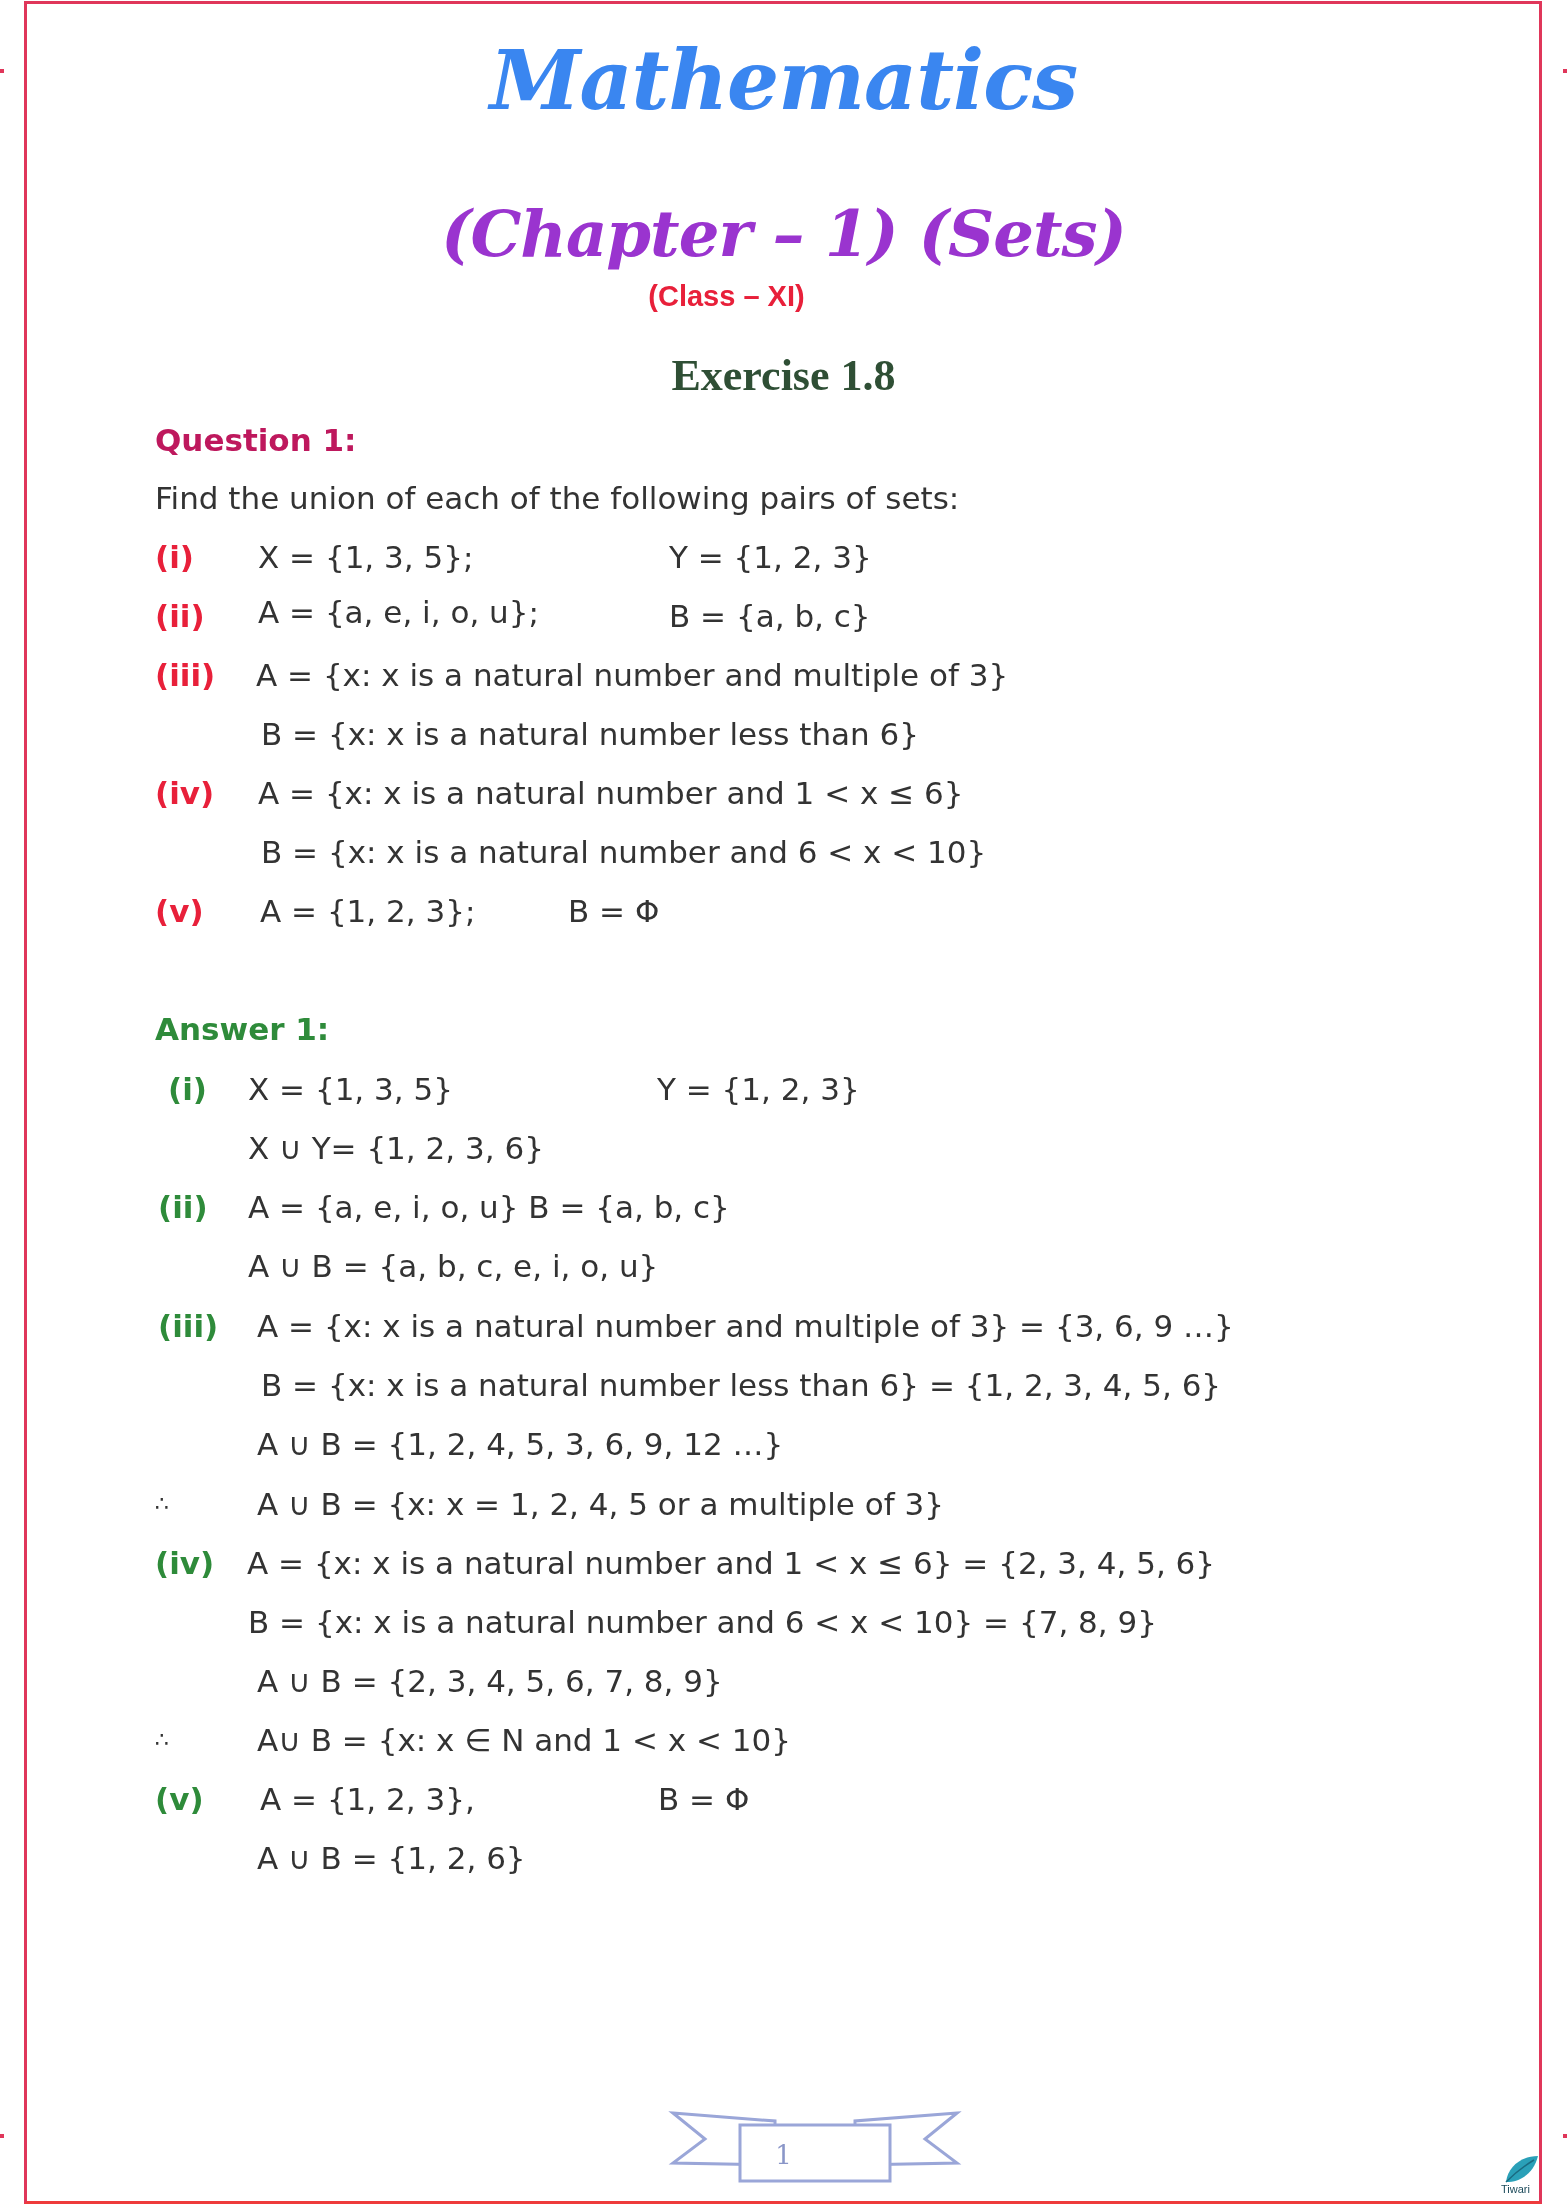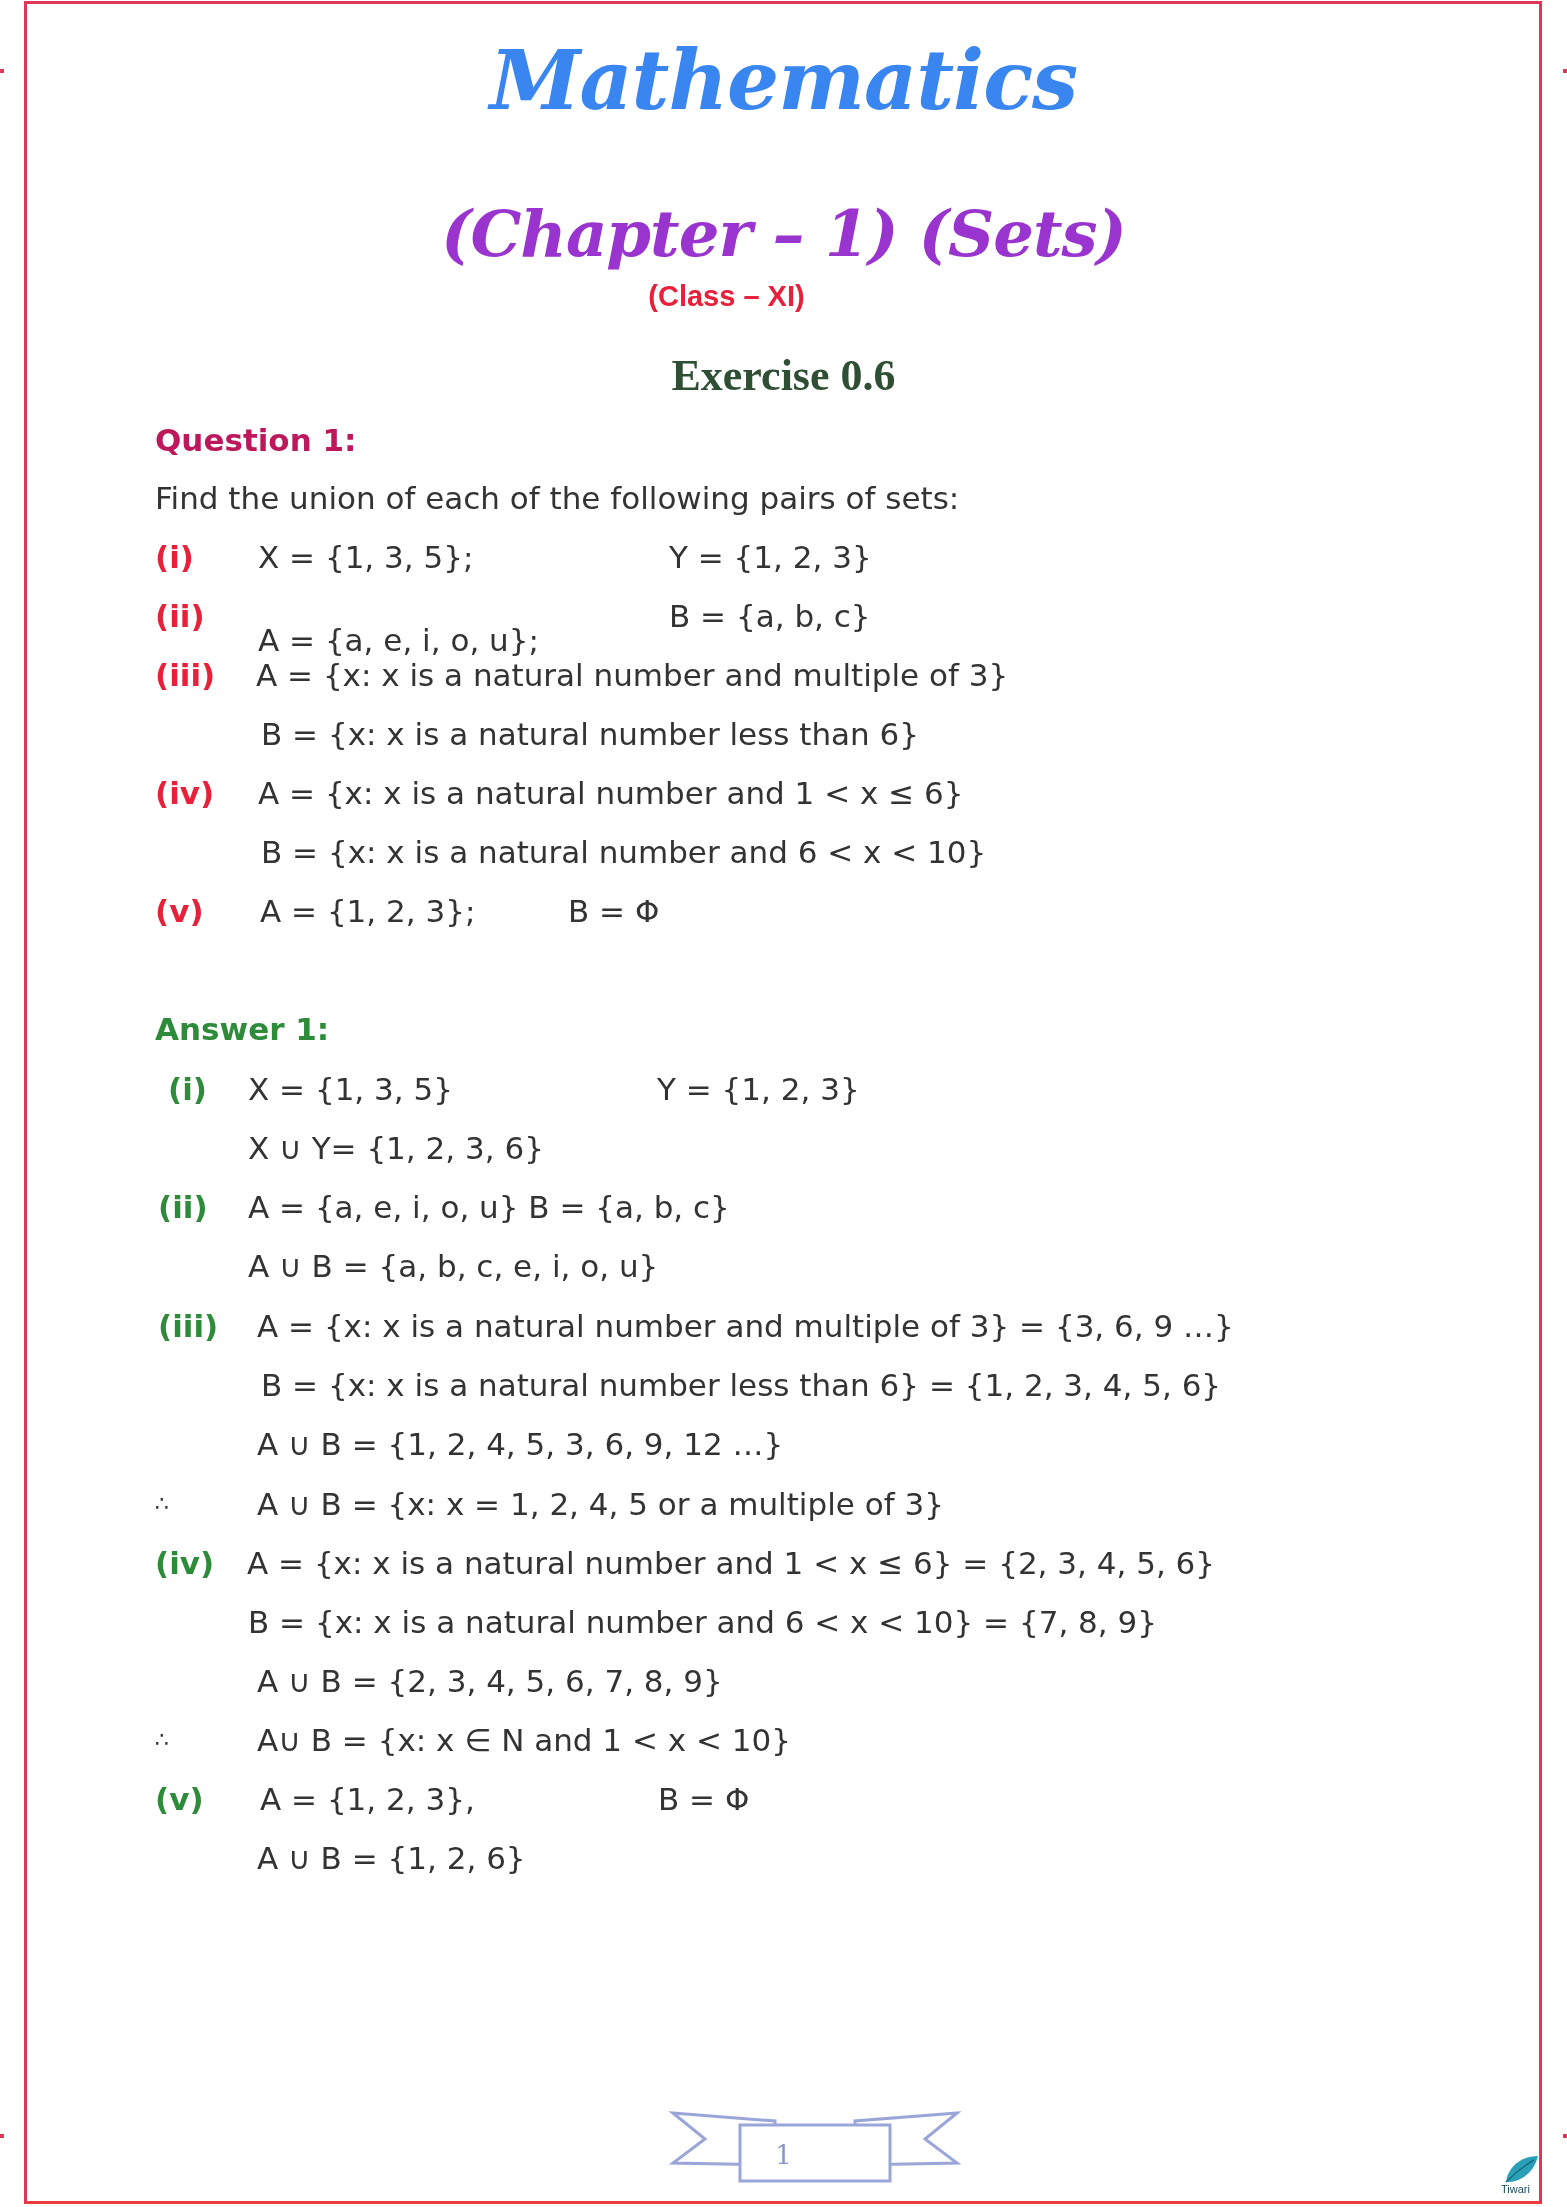--- a/index.html
+++ b/index.html
@@ -33,31 +33,31 @@
 
 <div class="frame"></div>
 <div class="tick" style="left:0;top:69px"></div>
 <div class="tick" style="left:1563px;top:69px"></div>
 <div class="tick" style="left:0;top:2134px"></div>
 <div class="tick" style="left:1563px;top:2134px"></div>
 
 <div class="title t-main">Mathematics</div>
 <div class="title t-chap">(Chapter – 1) (Sets)</div>
 <div class="t-class">(Class – XI)</div>
-<div class="t-ex">Exercise 0.6</div>
+<div class="t-ex">Exercise 1.8</div>
 
 <div class="line h-q" style="left:155px;top:420px">Question 1:</div>
 <div class="line" style="left:155px;top:478px">Find the union of each of the following pairs of sets:</div>
 
 <div class="line lbl-q" style="left:155px;top:537px">(i)</div>
 <div class="line" style="left:258px;top:537px">X = {1, 3, 5};</div>
 <div class="line" style="left:669px;top:537px">Y = {1, 2, 3}</div>
 
 <div class="line lbl-q" style="left:155px;top:596px">(ii)</div>
-<div class="line" style="left:258px;top:620px;font-style:normal">A = {a, e, i, o, u};</div>
+<div class="line" style="left:258px;top:592px;font-style:normal">A = {a, e, i, o, u};</div>
 <div class="line" style="left:669px;top:596px">B = {a, b, c}</div>
 
 <div class="line lbl-q" style="left:155px;top:655px">(iii)</div>
 <div class="line" style="left:256px;top:655px">A = {x: x is a natural number and multiple of 3}</div>
 <div class="line" style="left:261px;top:714px">B = {x: x is a natural number less than 6}</div>
 
 <div class="line lbl-q" style="left:155px;top:773px">(iv)</div>
 <div class="line" style="left:258px;top:773px">A = {x: x is a natural number and 1 &lt; x ≤ 6}</div>
 <div class="line" style="left:261px;top:832px">B = {x: x is a natural number and 6 &lt; x &lt; 10}</div>
 

